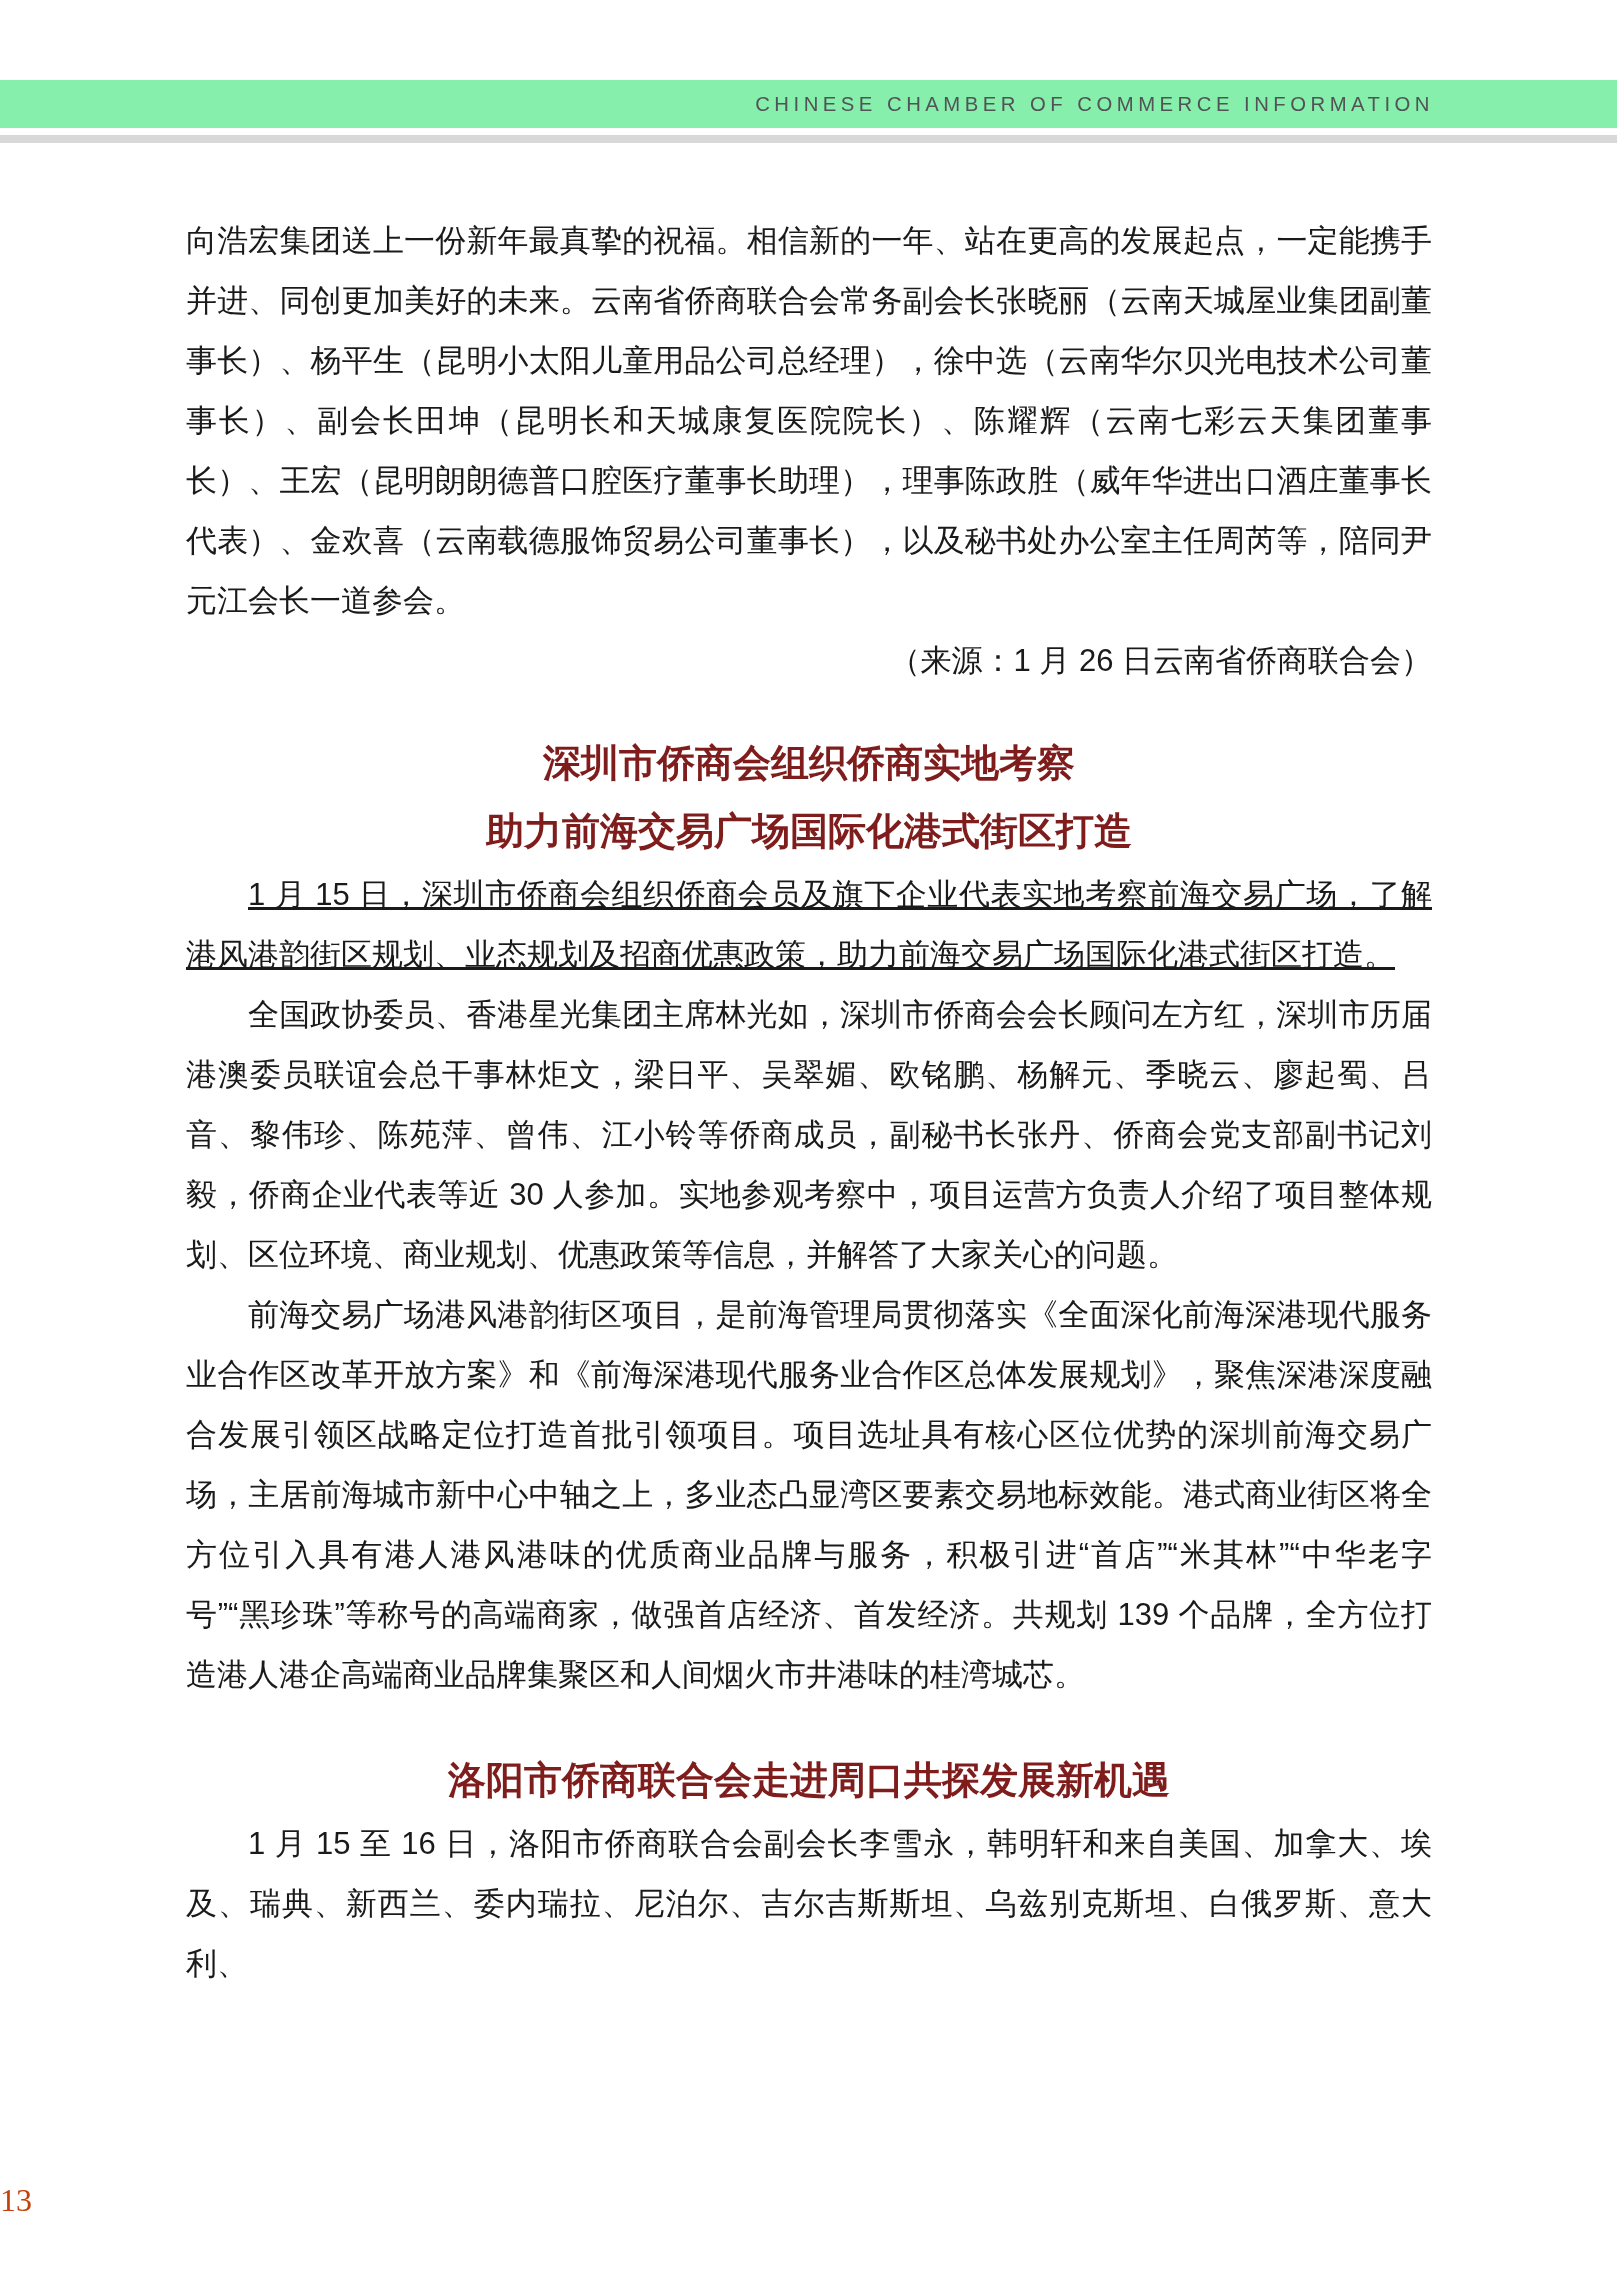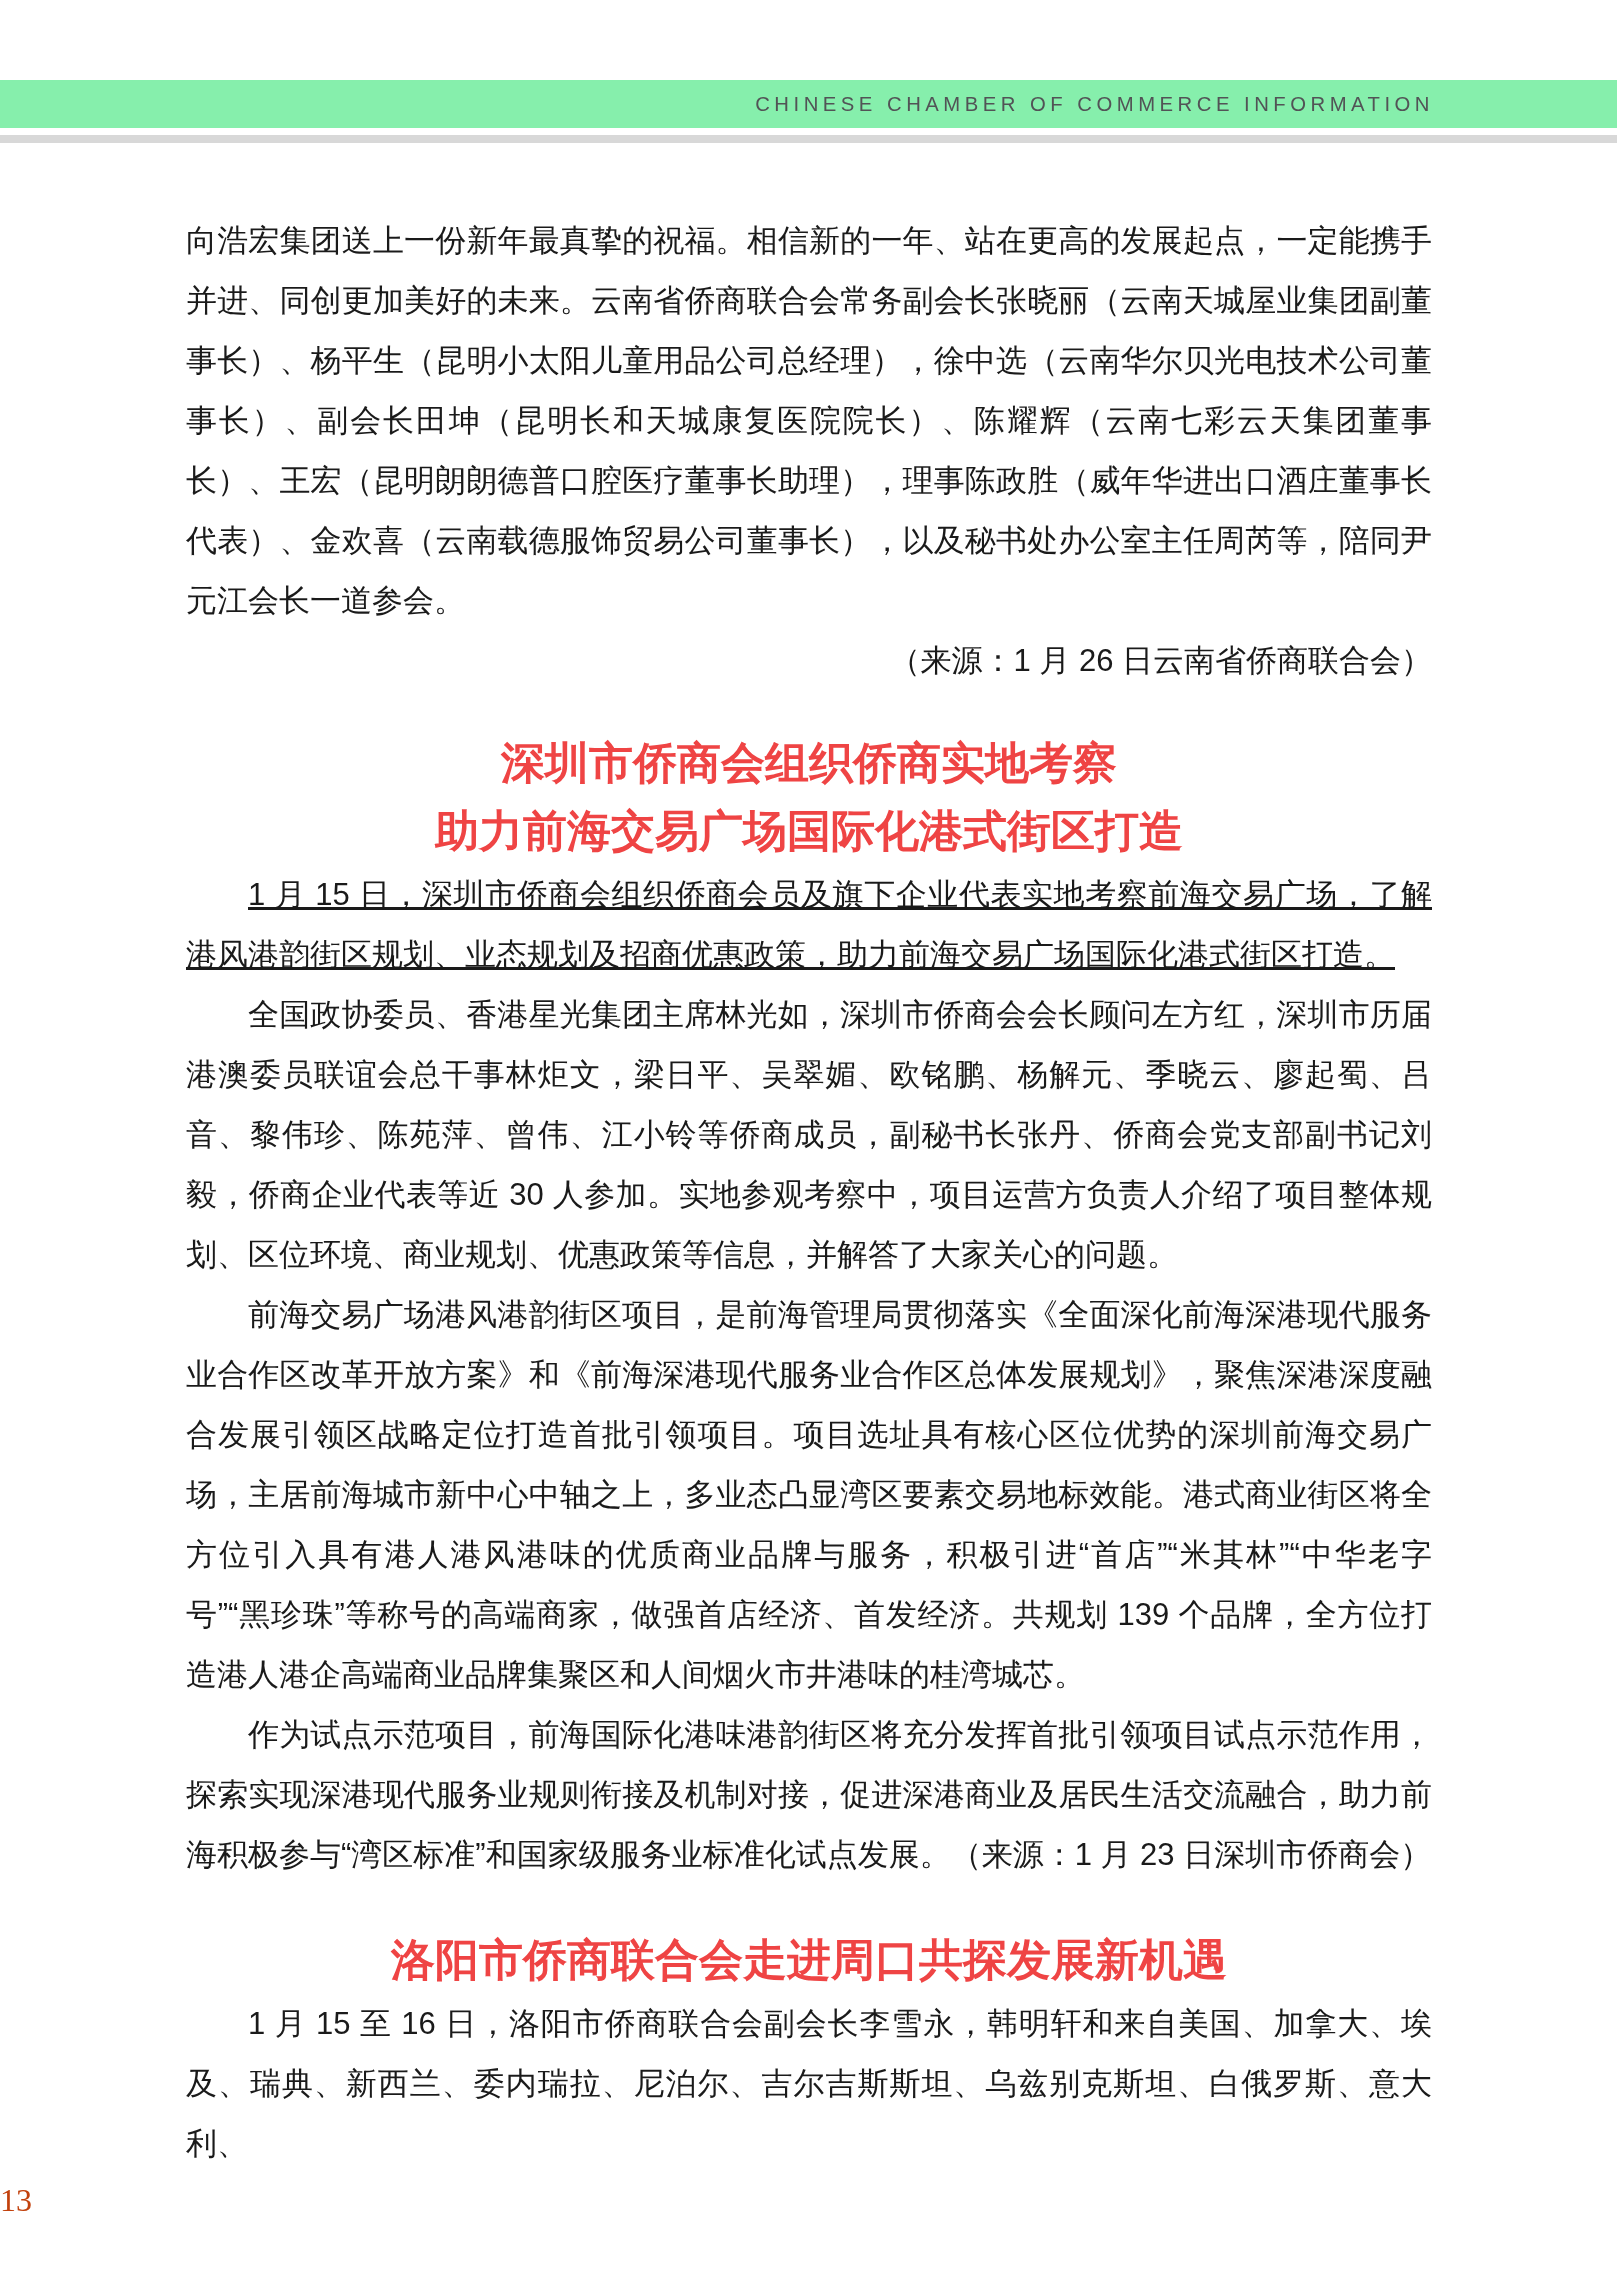--- a/index.html
+++ b/index.html
@@ -54,25 +54,25 @@
     margin: 0;
   }
   .body.indent {
     text-indent: 2em;
   }
   .source-line {
     text-align: right;
   }
   .article-title {
     margin: 0;
-    font-size: 44px;
+    font-size: 38px;
     line-height: 68px;
     font-weight: bold;
     text-align: center;
-    color: #ef4444;
+    color: #7f1d1d;
   }
   .title-first {
     margin-top: 38px;
   }
   .first-body {
     margin-top: 34px;
     text-decoration: underline;
   }
   .title-luoyang {
     margin-top: 41px;
@@ -108,21 +108,20 @@
 
     <h2 class="article-title title-first">深圳市侨商会组织侨商实地考察</h2>
     <h2 class="article-title">助力前海交易广场国际化港式街区打造</h2>
 
     <p class="body indent first-body">1 月 15 日，深圳市侨商会组织侨商会员及旗下企业代表实地考察前海交易广场，了解港风港韵街区规划、业态规划及招商优惠政策，助力前海交易广场国际化港式街区打造。</p>
 
     <p class="body indent">全国政协委员、香港星光集团主席林光如，深圳市侨商会会长顾问左方红，深圳市历届港澳委员联谊会总干事林炬文，梁日平、吴翠媚、欧铭鹏、杨解元、季晓云、廖起蜀、吕音、黎伟珍、陈苑萍、曾伟、江小铃等侨商成员，副秘书长张丹、侨商会党支部副书记刘毅，侨商企业代表等近 30 人参加。实地参观考察中，项目运营方负责人介绍了项目整体规划、区位环境、商业规划、优惠政策等信息，并解答了大家关心的问题。</p>
 
     <p class="body indent">前海交易广场港风港韵街区项目，是前海管理局贯彻落实《全面深化前海深港现代服务业合作区改革开放方案》和《前海深港现代服务业合作区总体发展规划》，聚焦深港深度融合发展引领区战略定位打造首批引领项目。项目选址具有核心区位优势的深圳前海交易广场，主居前海城市新中心中轴之上，多业态凸显湾区要素交易地标效能。港式商业街区将全方位引入具有港人港风港味的优质商业品牌与服务，积极引进“首店”“米其林”“中华老字号”“黑珍珠”等称号的高端商家，做强首店经济、首发经济。共规划 139 个品牌，全方位打造港人港企高端商业品牌集聚区和人间烟火市井港味的桂湾城芯。</p>
 
-    <p class="body indent">作为试点示范项目，前海国际化港味港韵街区将充分发挥首批引领项目试点示范作用，探索实现深港现代服务业规则衔接及机制对接，促进深港商业及居民生活交流融合，助力前海积极参与“湾区标准”和国家级服务业标准化试点发展。（来源：1 月 23 日深圳市侨商会）</p>
 
     <h2 class="article-title title-luoyang">洛阳市侨商联合会走进周口共探发展新机遇</h2>
 
     <p class="body indent luoyang-body">1 月 15 至 16 日，洛阳市侨商联合会副会长李雪永，韩明轩和来自美国、加拿大、埃及、瑞典、新西兰、委内瑞拉、尼泊尔、吉尔吉斯斯坦、乌兹别克斯坦、白俄罗斯、意大利、</p>
 
   </div>
 
   <div class="page-number">13</div>
 
 </div>

